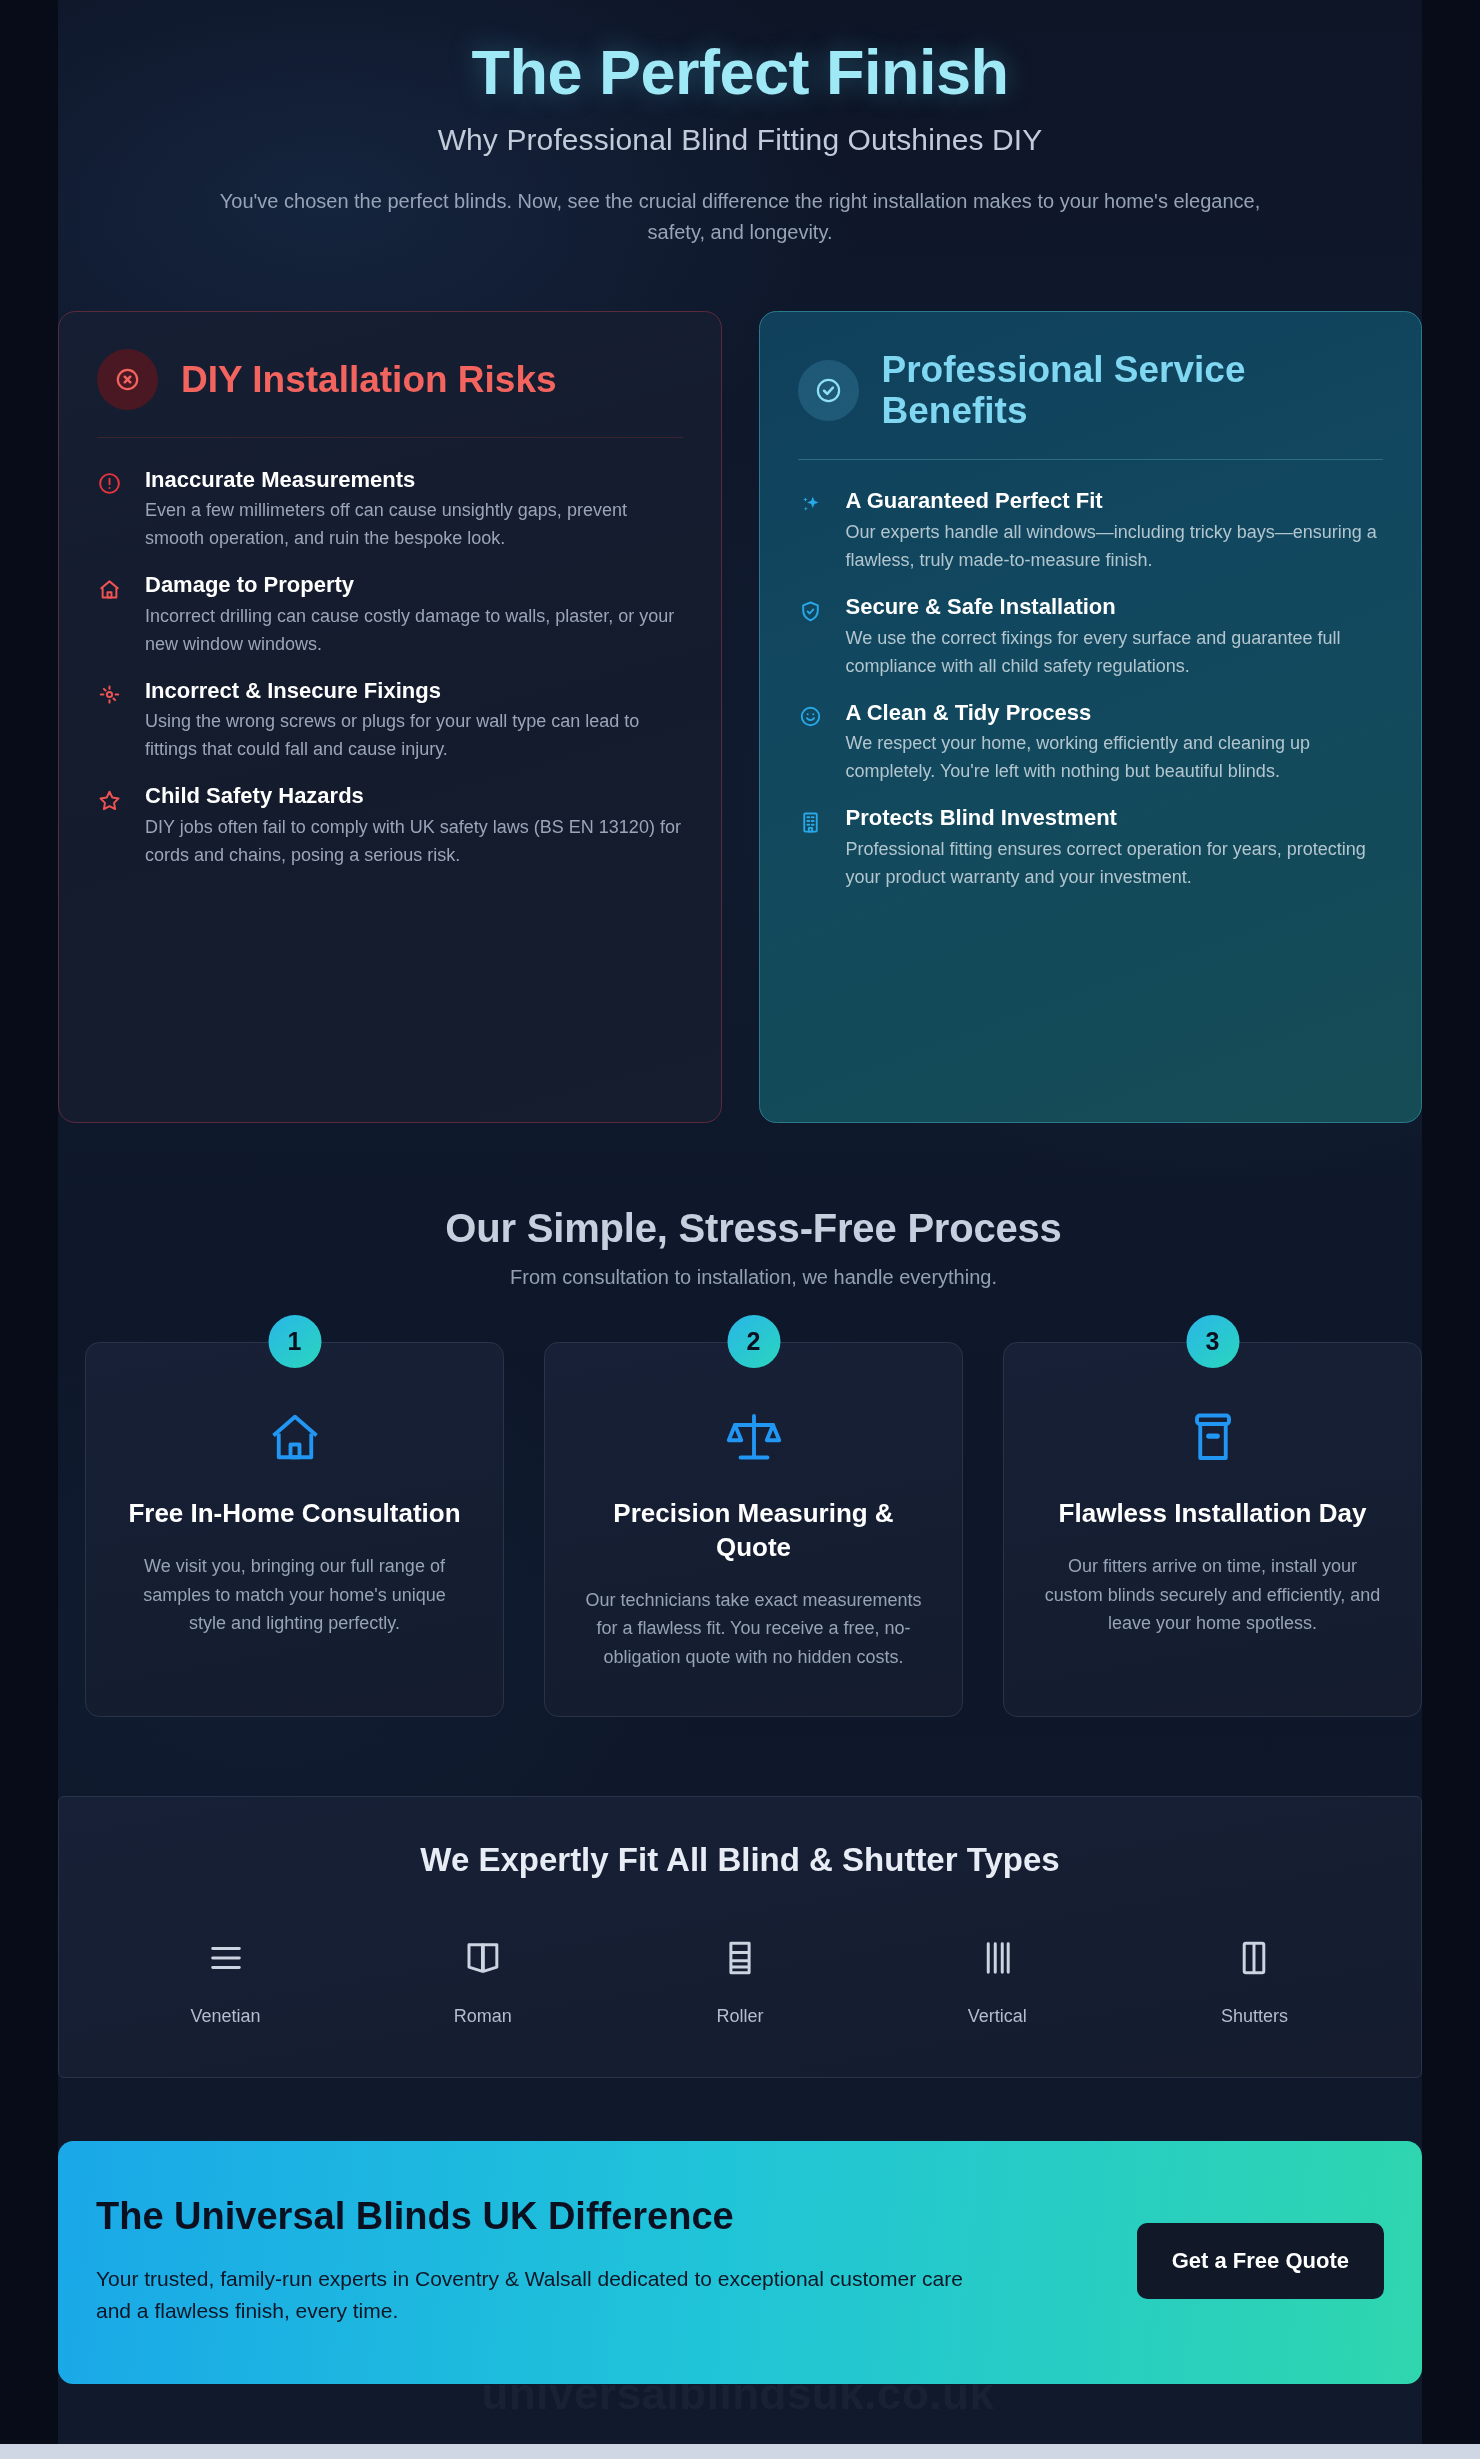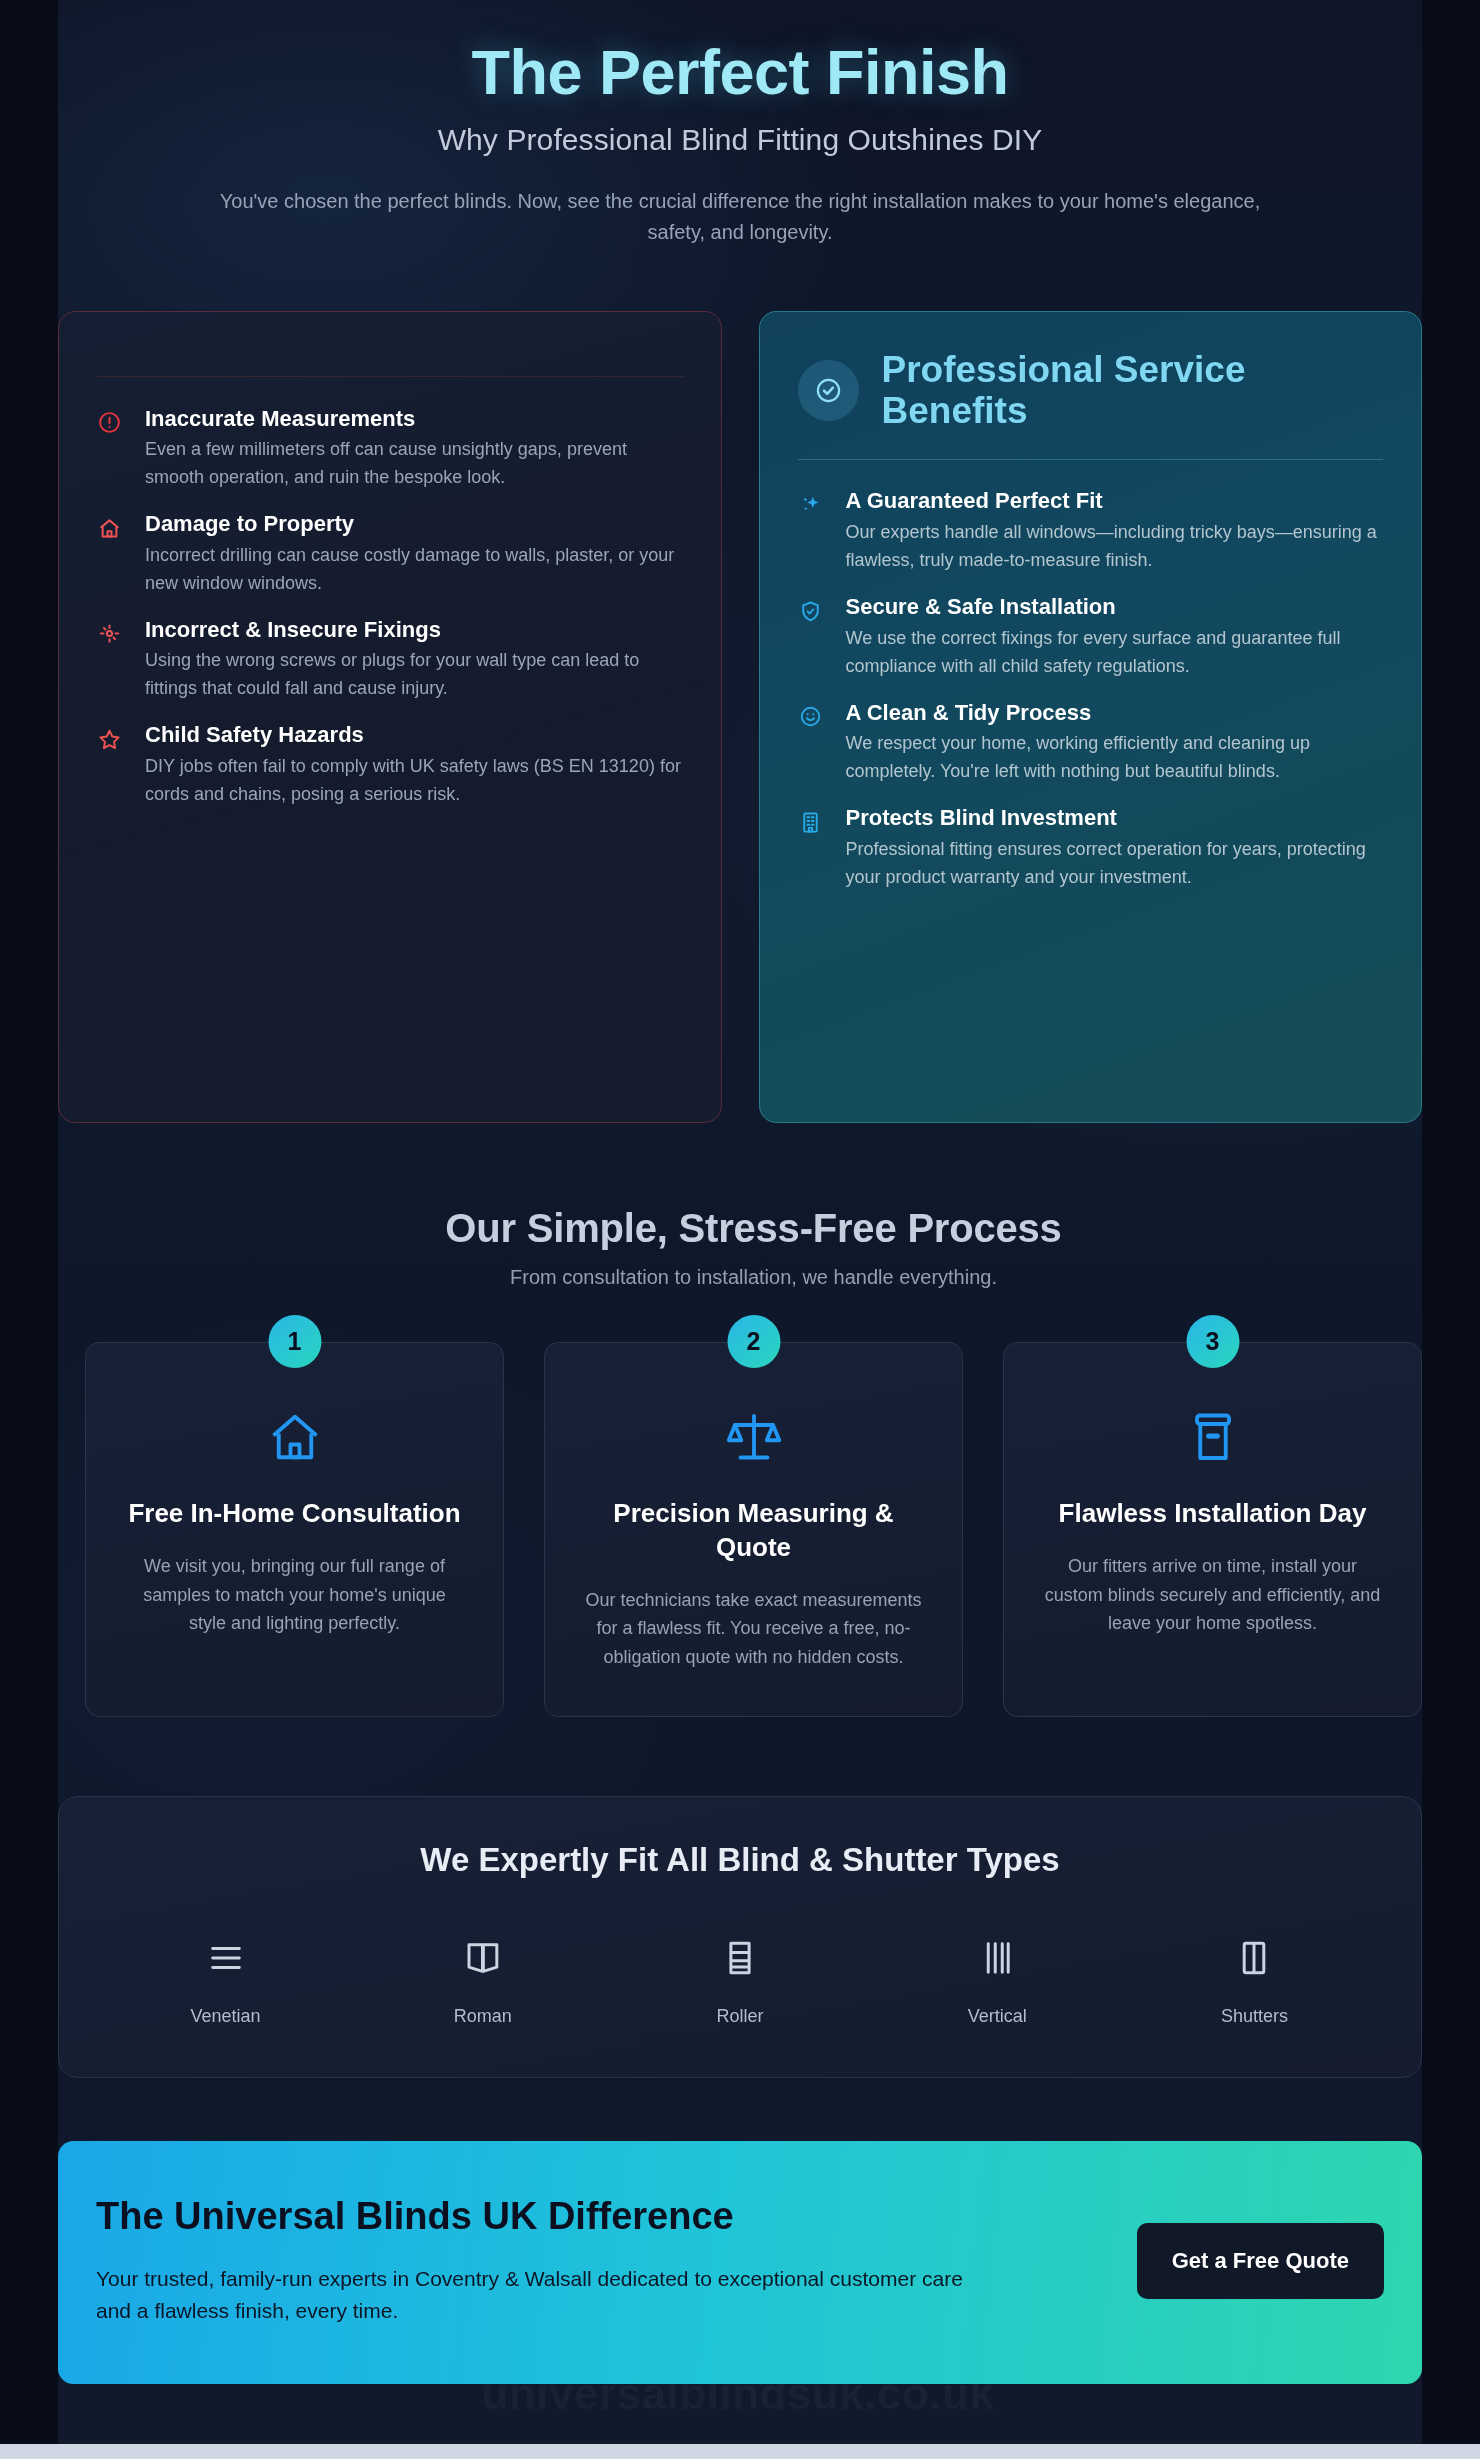--- a/index.html
+++ b/index.html
@@ -128,21 +128,21 @@
   .step h4 {
     margin-top: 27px; font-size: 26px; font-weight: 700; color: #ffffff; line-height: 1.3;
   }
   .step p { margin-top: 21px; font-size: 18px; line-height: 1.58; color: #97a3b6; }
 
   
   .types {
     margin-top: 79px;
     background: linear-gradient(170deg, #172036 0%, #141c2e 100%);
     border: 1px solid #29334a;
-    border-radius: 20px;
+    border-radius: 6px;
     padding: 44px 38px 50px;
     text-align: center;
   }
   .types h3 { font-size: 33px; font-weight: 700; color: #e8edf5; }
   .types-row {
     margin-top: 52px;
     display: grid; grid-template-columns: repeat(5, 1fr);
     align-items: end;
   }
   .type-ico { height: 54px; display: flex; align-items: center; justify-content: center; }
@@ -184,20 +184,29 @@
 
   <section class="hero">
     <h1>The Perfect Finish</h1>
     <h2>Why Professional Blind Fitting Outshines DIY</h2>
     <p>You've chosen the perfect blinds. Now, see the crucial difference the right installation makes to your home's elegance, safety, and longevity.</p>
   </section>
 
   <section class="compare">
 
     <div class="card card-diy">
+      <div class="card-head">
+        <div class="head-badge badge-diy">
+          <svg width="29" height="29" viewBox="0 0 24 24" fill="none" stroke="#f4645f" stroke-width="1.8">
+            <circle cx="12" cy="12" r="8"></circle>
+            <path d="M9.7 9.7l4.6 4.6M14.3 9.7l-4.6 4.6" stroke-width="2.1" stroke-linecap="round"></path>
+          </svg>
+        </div>
+        <div class="card-title title-diy">DIY Installation Risks</div>
+      </div>
       <div class="divider div-diy"></div>
 
       <div class="item">
         <span class="item-ico">
           <svg width="25" height="25" viewBox="0 0 24 24" fill="none" stroke="#e8343c" stroke-width="1.9">
             <circle cx="12" cy="12" r="9"></circle>
             <path d="M12 7.5v5.2" stroke-linecap="round"></path>
             <circle cx="12" cy="16.3" r="0.95" fill="#e8343c" stroke="none"></circle>
           </svg>
         </span>

